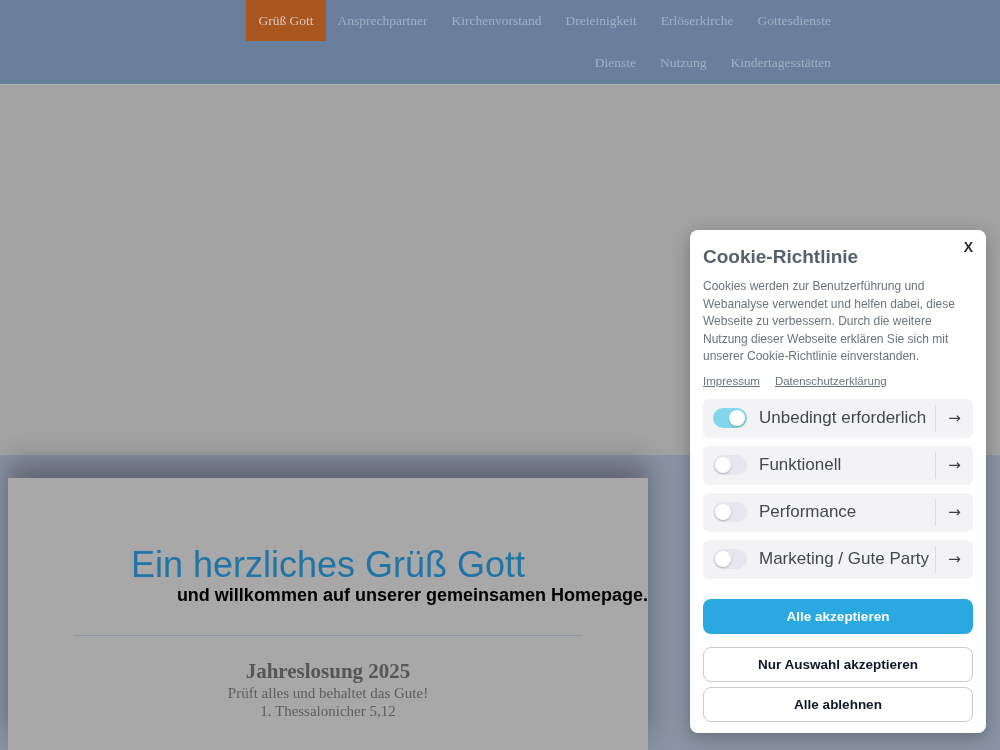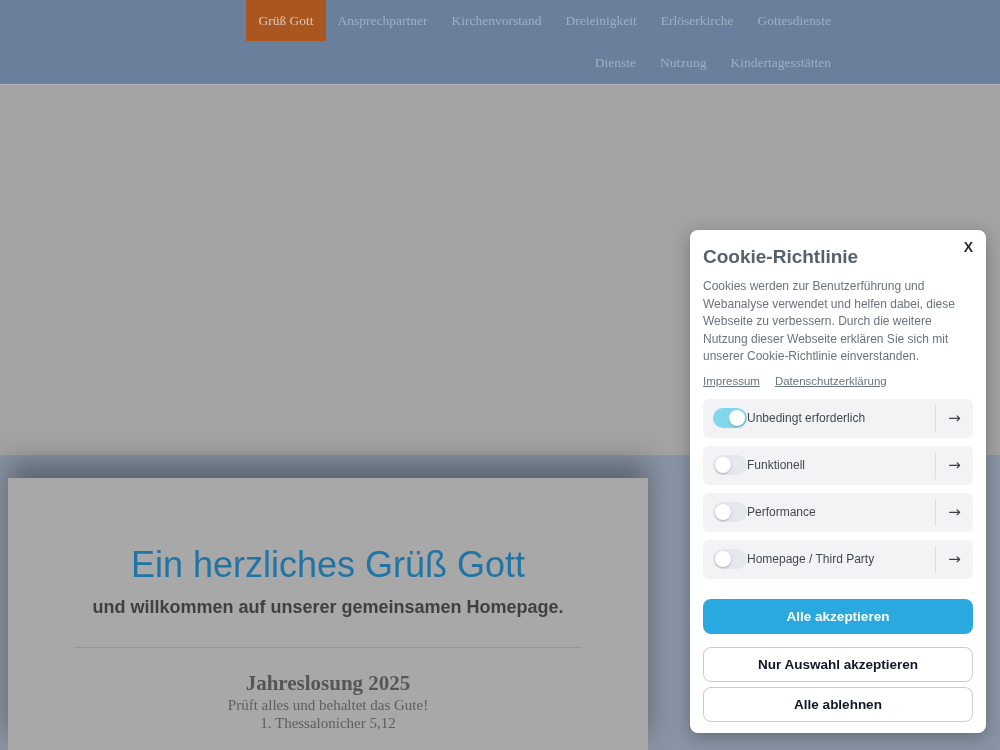--- a/index.html
+++ b/index.html
@@ -31,21 +31,21 @@
   .hero { height:371px; background:#a3a3a3; border-top:1px solid #aeb2b6; }
 
   
   .card {
     position:absolute; left:8px; top:478px; width:640px; height:272px;
     background:#a8a8a8; text-align:center;
     box-shadow:0 -16px 26px rgba(0,0,0,0.32);
     padding-top:66px;
   }
   .headline { font-size:36px; font-weight:400; color:#2174a6; line-height:41px; }
-  .subheadline { margin-top:12px; font-size:18px; font-weight:700; color:#404040; line-height:21px; }
+  .subheadline { margin-top:0; font-size:18px; font-weight:700; color:#000000; line-height:21px;text-align:right; }
   .divider { width:508px; margin:29px auto 0; border:0; border-top:1px solid #8d96a8; height:0; }
   .verse-title {
     margin-top:22px; font-family:"Liberation Serif", serif;
     font-size:21px; font-weight:700; color:#565656; line-height:26px;
   }
   .verse-line {
     margin-top:0; font-family:"Liberation Serif", serif;
     font-size:15px; color:#5e5e5e; line-height:18px;
   }
 
@@ -73,21 +73,21 @@
   .switch {
     position:relative; width:34px; height:20px; border-radius:10px;
     background:#e6e6ee; cursor:pointer; flex:none;
   }
   .switch.on { background:#82d7ec; }
   .knob {
     position:absolute; top:2px; left:2px; width:16px; height:16px;
     border-radius:50%; background:#fff; box-shadow:0 1px 2px rgba(0,0,0,0.25);
   }
   .switch.on .knob { left:auto; right:2px; }
-  .cat-label { font-size:12px; color:#42484e; }
+  .cat-label { margin-left:12px; font-size:17px; color:#42484e; }
   .spacer { flex:1; }
   .vdiv { width:1px; height:27px; background:#dcdce2; }
   .arrow-btn {
     width:37px; text-align:center; font-size:15px; color:#3a4046;
     cursor:pointer; font-family:"DejaVu Sans", sans-serif;
   }
 
   .btn {
     width:270px; height:35px; border-radius:8px;
     display:flex; align-items:center; justify-content:center;
@@ -162,21 +162,21 @@
         </div>
       <div class="cat-label">Performance</div>
       <div class="spacer"></div>
       <div class="vdiv"></div>
       <div class="arrow-btn">→</div>
     </div>
     <div class="cat-row">
       <div class="switch">
           <div class="knob"></div>
         </div>
-      <div class="cat-label">Homepage / Third Party</div>
+      <div class="cat-label">Marketing / Gute Party</div>
       <div class="spacer"></div>
       <div class="vdiv"></div>
       <div class="arrow-btn">→</div>
     </div>
   </div>
 
   <div class="btn btn-primary">Alle akzeptieren</div>
   <div class="btn btn-secondary btn-sec-1">Nur Auswahl akzeptieren</div>
   <div class="btn btn-secondary btn-sec-2">Alle ablehnen</div>
 </div>

